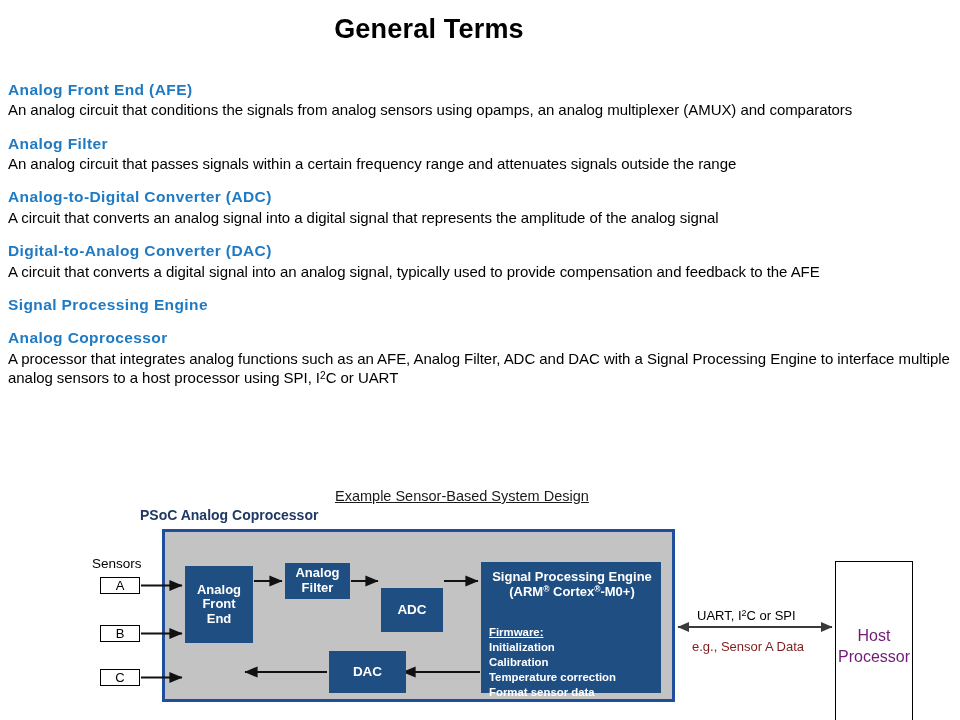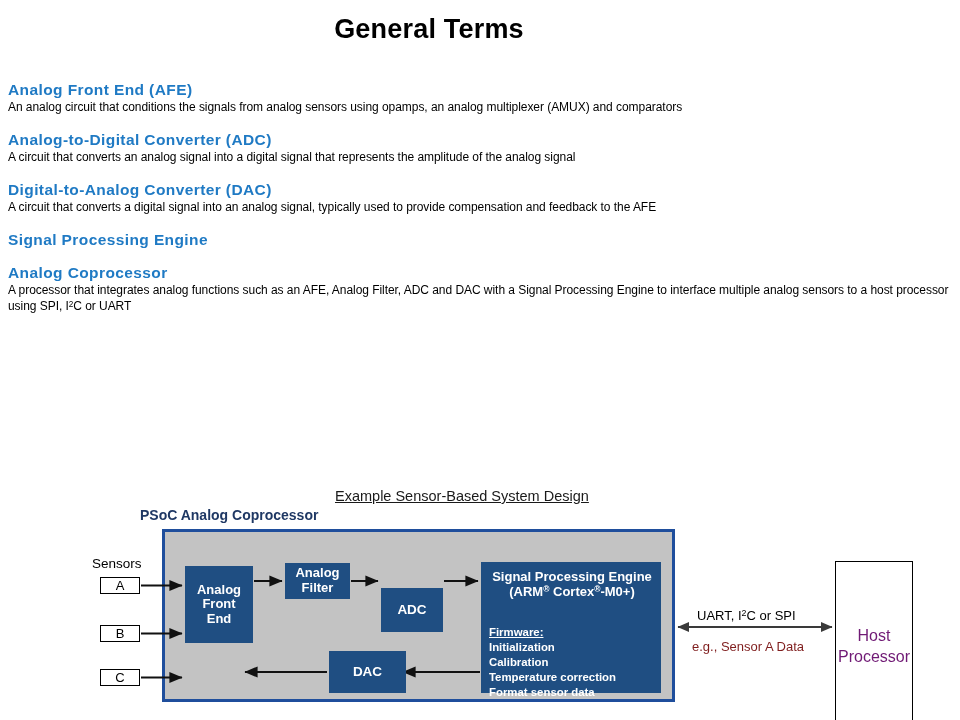--- a/index.html
+++ b/index.html
@@ -41,21 +41,21 @@
   }
   .term-heading {
     font-size: 15.5px;
     font-weight: bold;
     color: #1f7ac4;
     letter-spacing: 0.4px;
     line-height: 1.25;
     margin-bottom: 1px;
   }
   .term-def {
-    font-size: 12px;
+    font-size: 15px;
     color: #000000;
     line-height: 1.29;
     letter-spacing: -0.05px;
   }
   .term-def sup {
     font-size: 0.68em;
     vertical-align: 0.42em;
     line-height: 0;
   }
 
@@ -232,20 +232,24 @@
 
 <div id="slide-title">General Terms</div>
 
 <div id="glossary">
 
   <div class="term-block">
     <div class="term-heading">Analog Front End (AFE)</div>
     <div class="term-def">An analog circuit that conditions the signals from analog sensors using opamps, an analog multiplexer (AMUX) and comparators</div>
   </div>
 
+  <div class="term-block">
+    <div class="term-heading">Analog Filter</div>
+    <div class="term-def">An analog circuit that passes signals within a certain frequency range and attenuates signals outside the range</div>
+  </div>
 
   <div class="term-block">
     <div class="term-heading">Analog-to-Digital Converter (ADC)</div>
     <div class="term-def">A circuit that converts an analog signal into a digital signal that represents the amplitude of the analog signal</div>
   </div>
 
   <div class="term-block">
     <div class="term-heading">Digital-to-Analog Converter (DAC)</div>
     <div class="term-def">A circuit that converts a digital signal into an analog signal, typically used to provide compensation and feedback to the AFE</div>
   </div>

